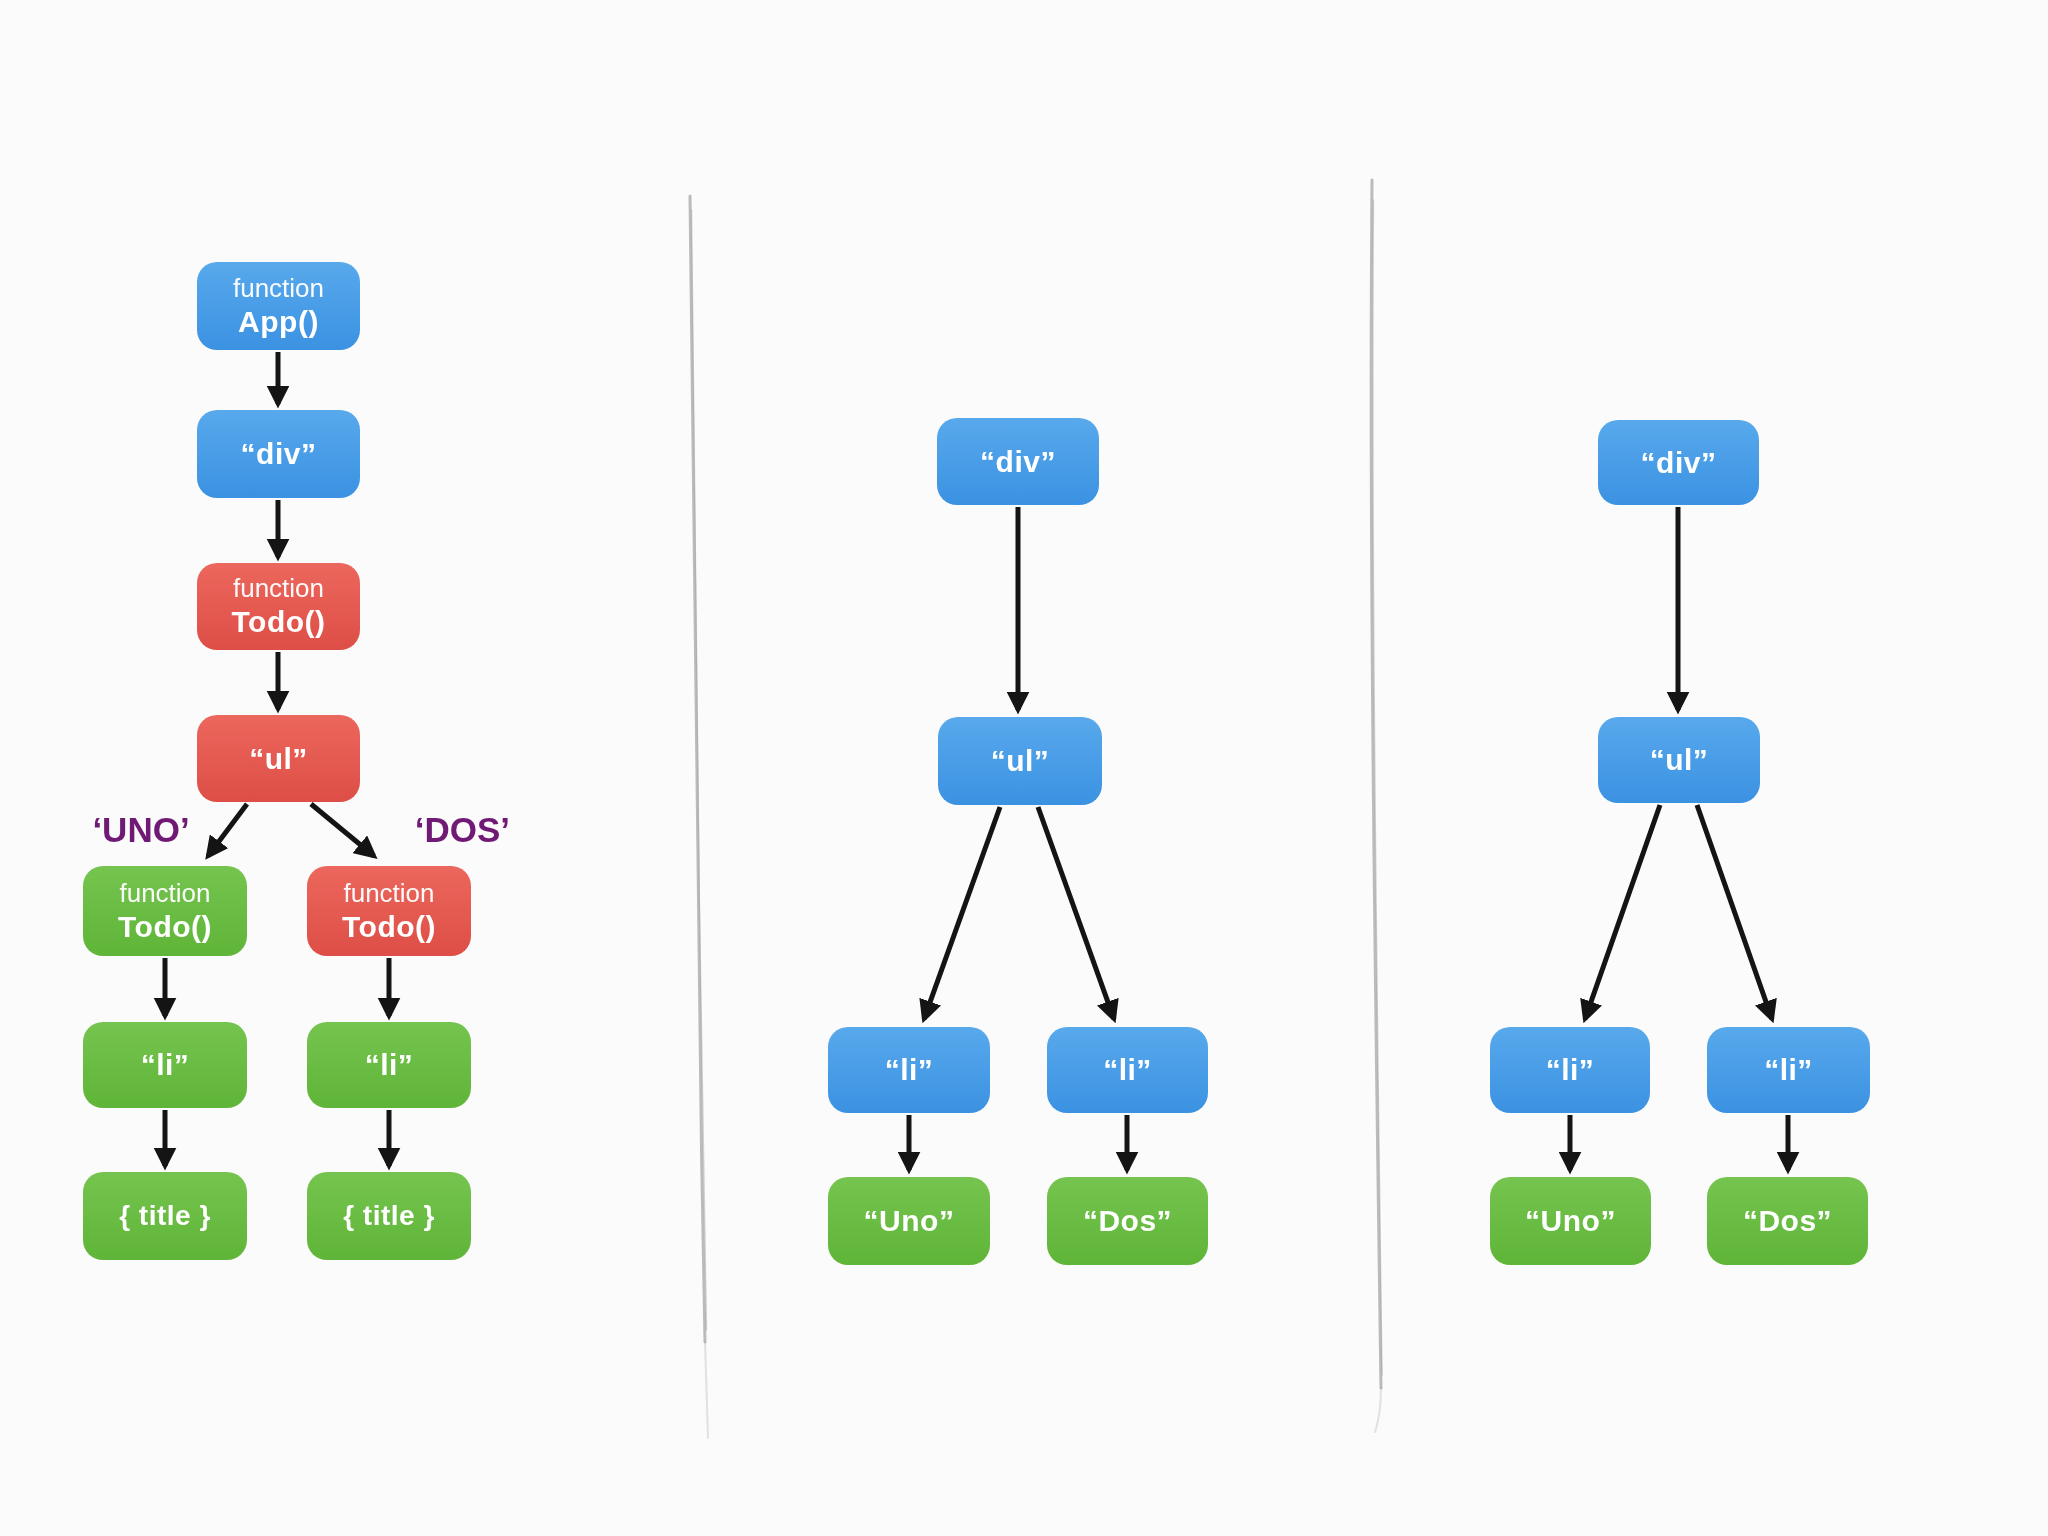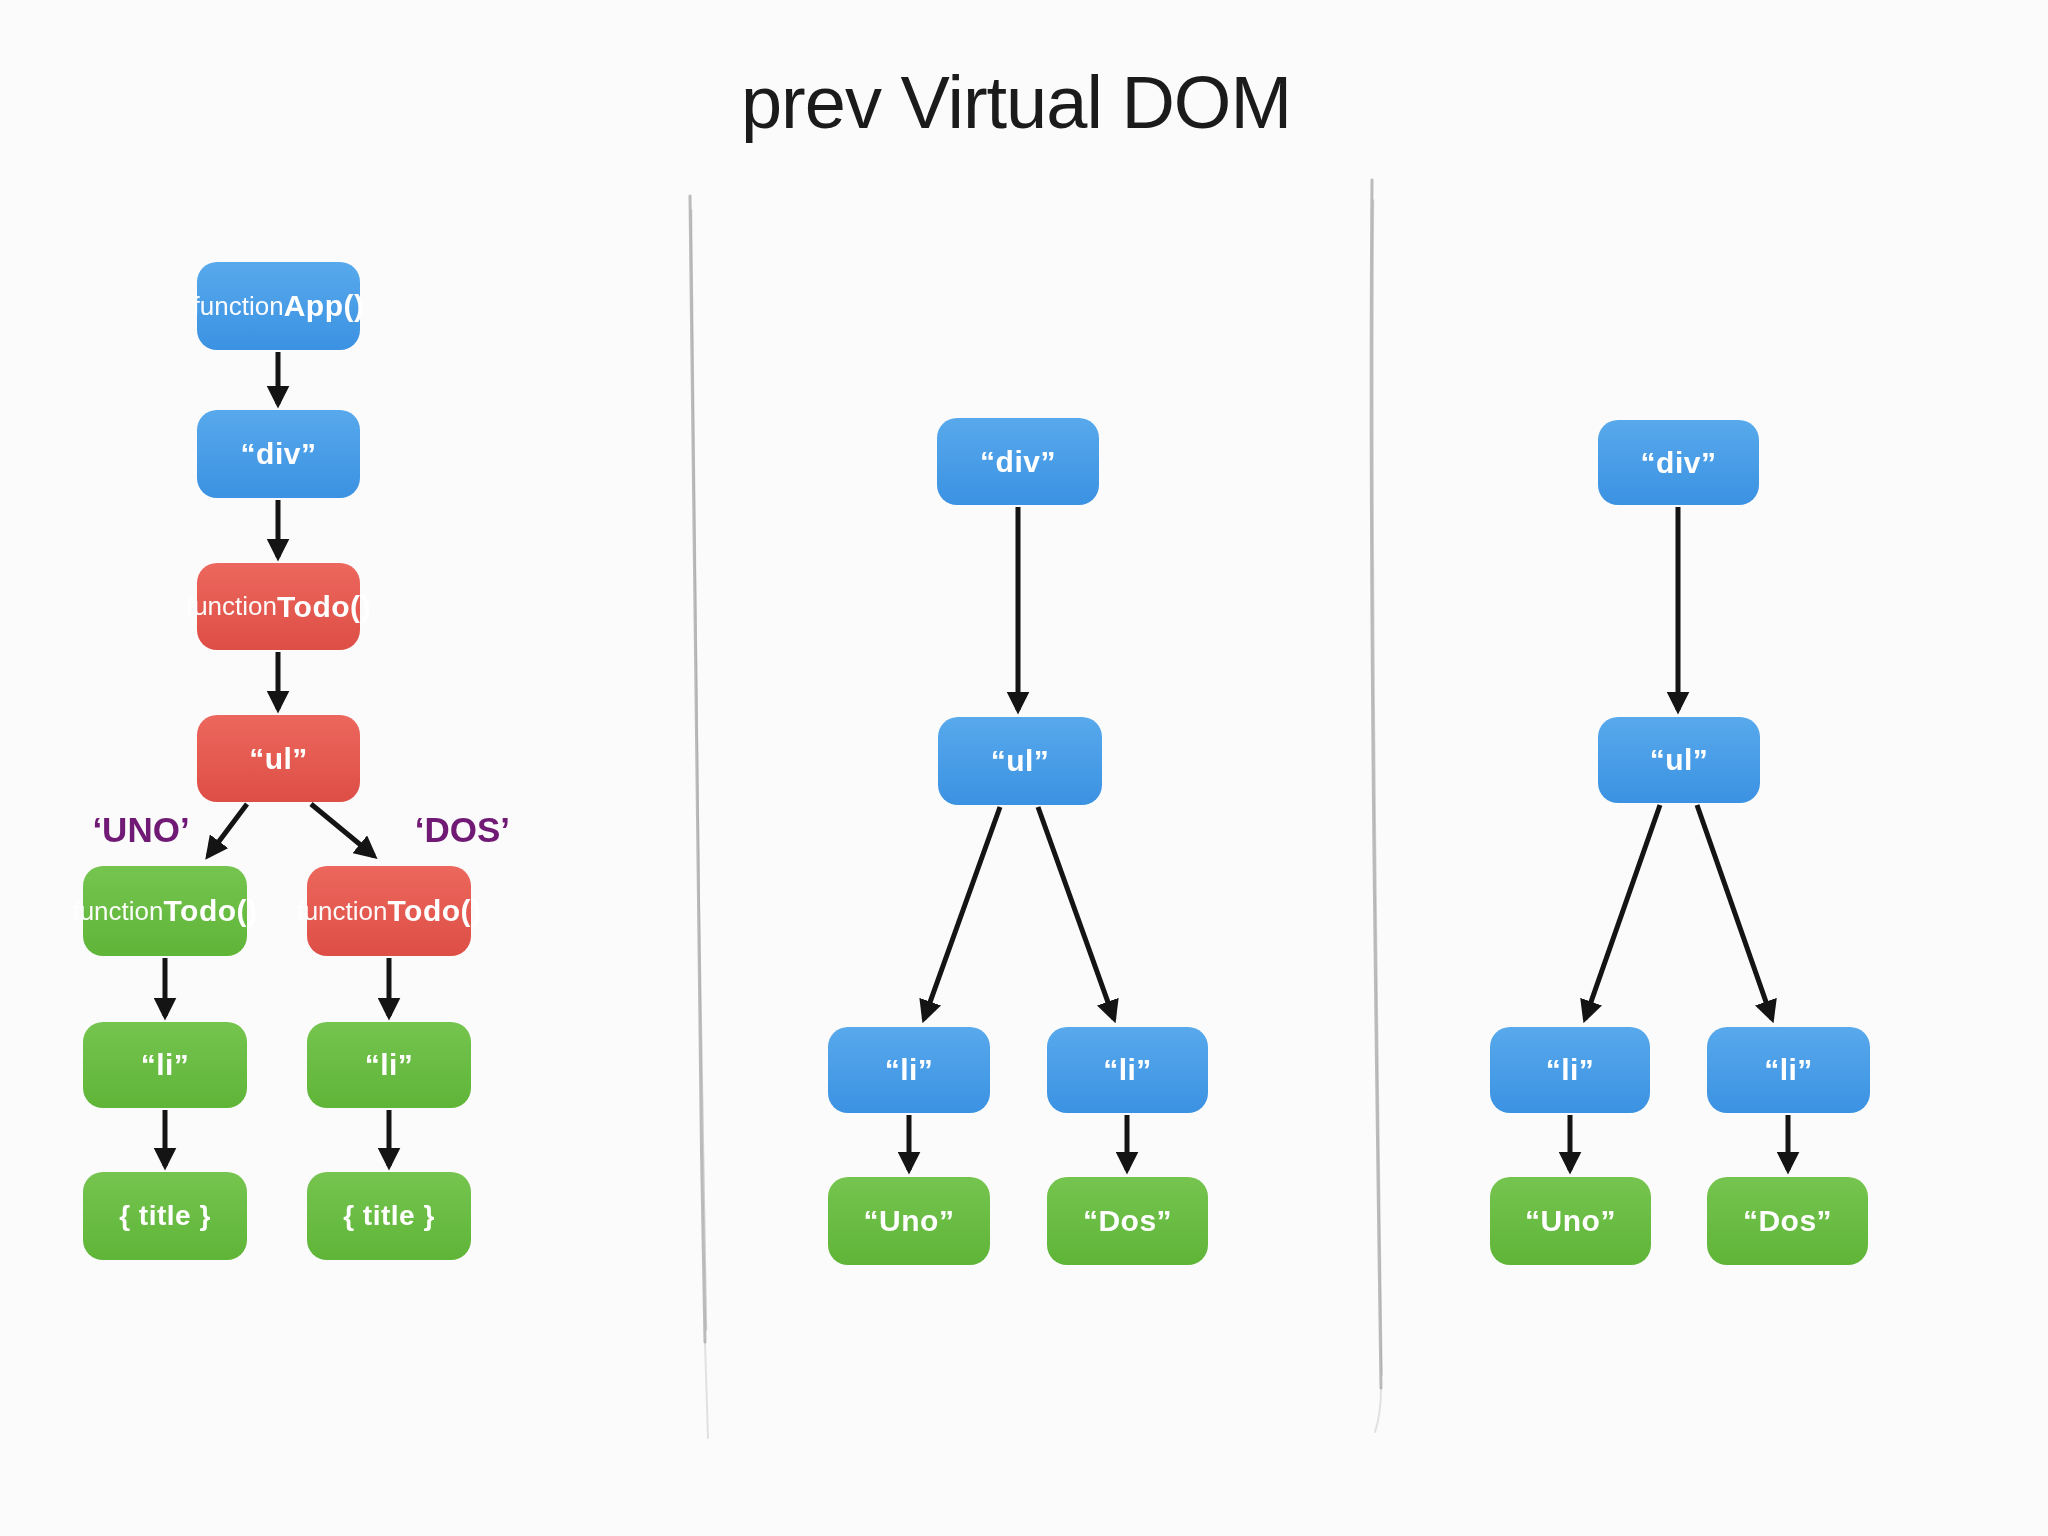--- a/index.html
+++ b/index.html
@@ -17,21 +17,21 @@
     color:var(--title,#1b1b1b);
     text-align:center;
     letter-spacing:-1px;
     line-height:1;
   }
   svg.layer{position:absolute;left:0;top:0;width:2048px;height:1536px;}
   .node{
     position:absolute;
     border-radius:20px;
     display:flex;
-    flex-direction:row;
+    flex-direction:column;
     align-items:center;
     justify-content:center;
     color:#ffffff;
     text-align:center;
     line-height:1.18;
   }
   .node.blue{background:linear-gradient(180deg,var(--node-blue-light,#58a9ec),var(--node-blue-dark,#3b92e2));}
   .node.red{background:linear-gradient(180deg,var(--node-red-light,#ec675d),var(--node-red-dark,#dd4e46));}
   .node.green{background:linear-gradient(180deg,var(--node-green-light,#75c44f),var(--node-green-dark,#5fb538));}
   .node .fn{font-weight:400;font-size:26px;opacity:.97;}
@@ -42,21 +42,20 @@
     font-size:35px;
     color:#701a75;
     line-height:1;
   }
 </style>
 </head>
 <body>
 
 <div id="canvas">
 
-  <div class="col-title" style="left:716px;top:66px;width:600px;">prev Virtual DOM</div>
 
   <svg class="layer" viewBox="0 0 2048 1536">
     <defs>
       <marker id="ah" viewBox="0 0 10 10" refX="8" refY="5" markerWidth="4.6" markerHeight="4.6" orient="auto-start-reverse">
         <path d="M0,0 L10,5 L0,10 Z" style="fill:var(--arrow,#141414)"></path>
       </marker>
     </defs>
 
     <g style="stroke:var(--divider,#a6a6a6);fill:none;stroke-linecap:round;">
       <path d="M690,196 C693,520 697,940 705,1342" stroke-width="3" opacity="0.75"></path>

